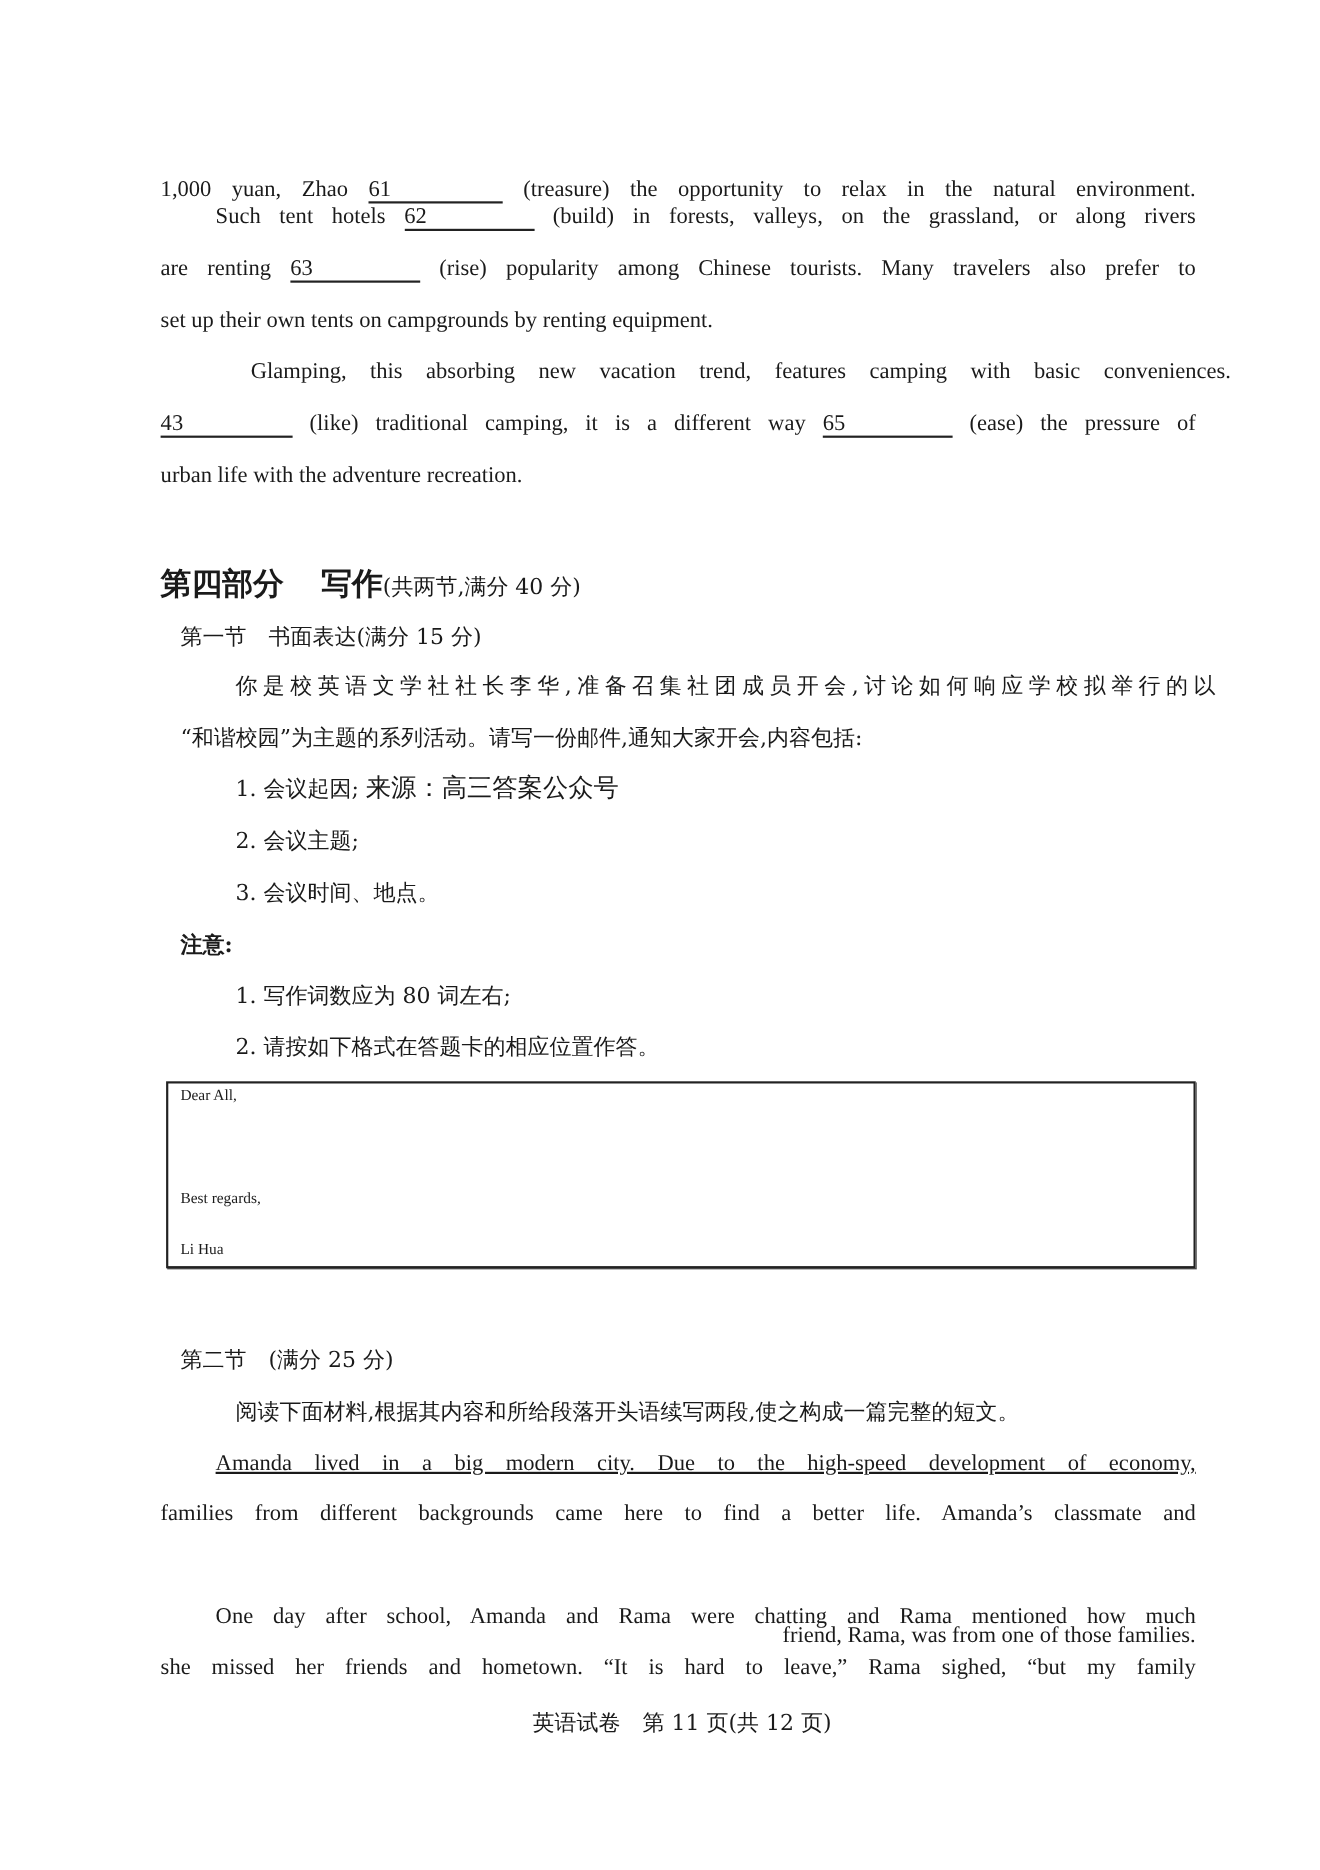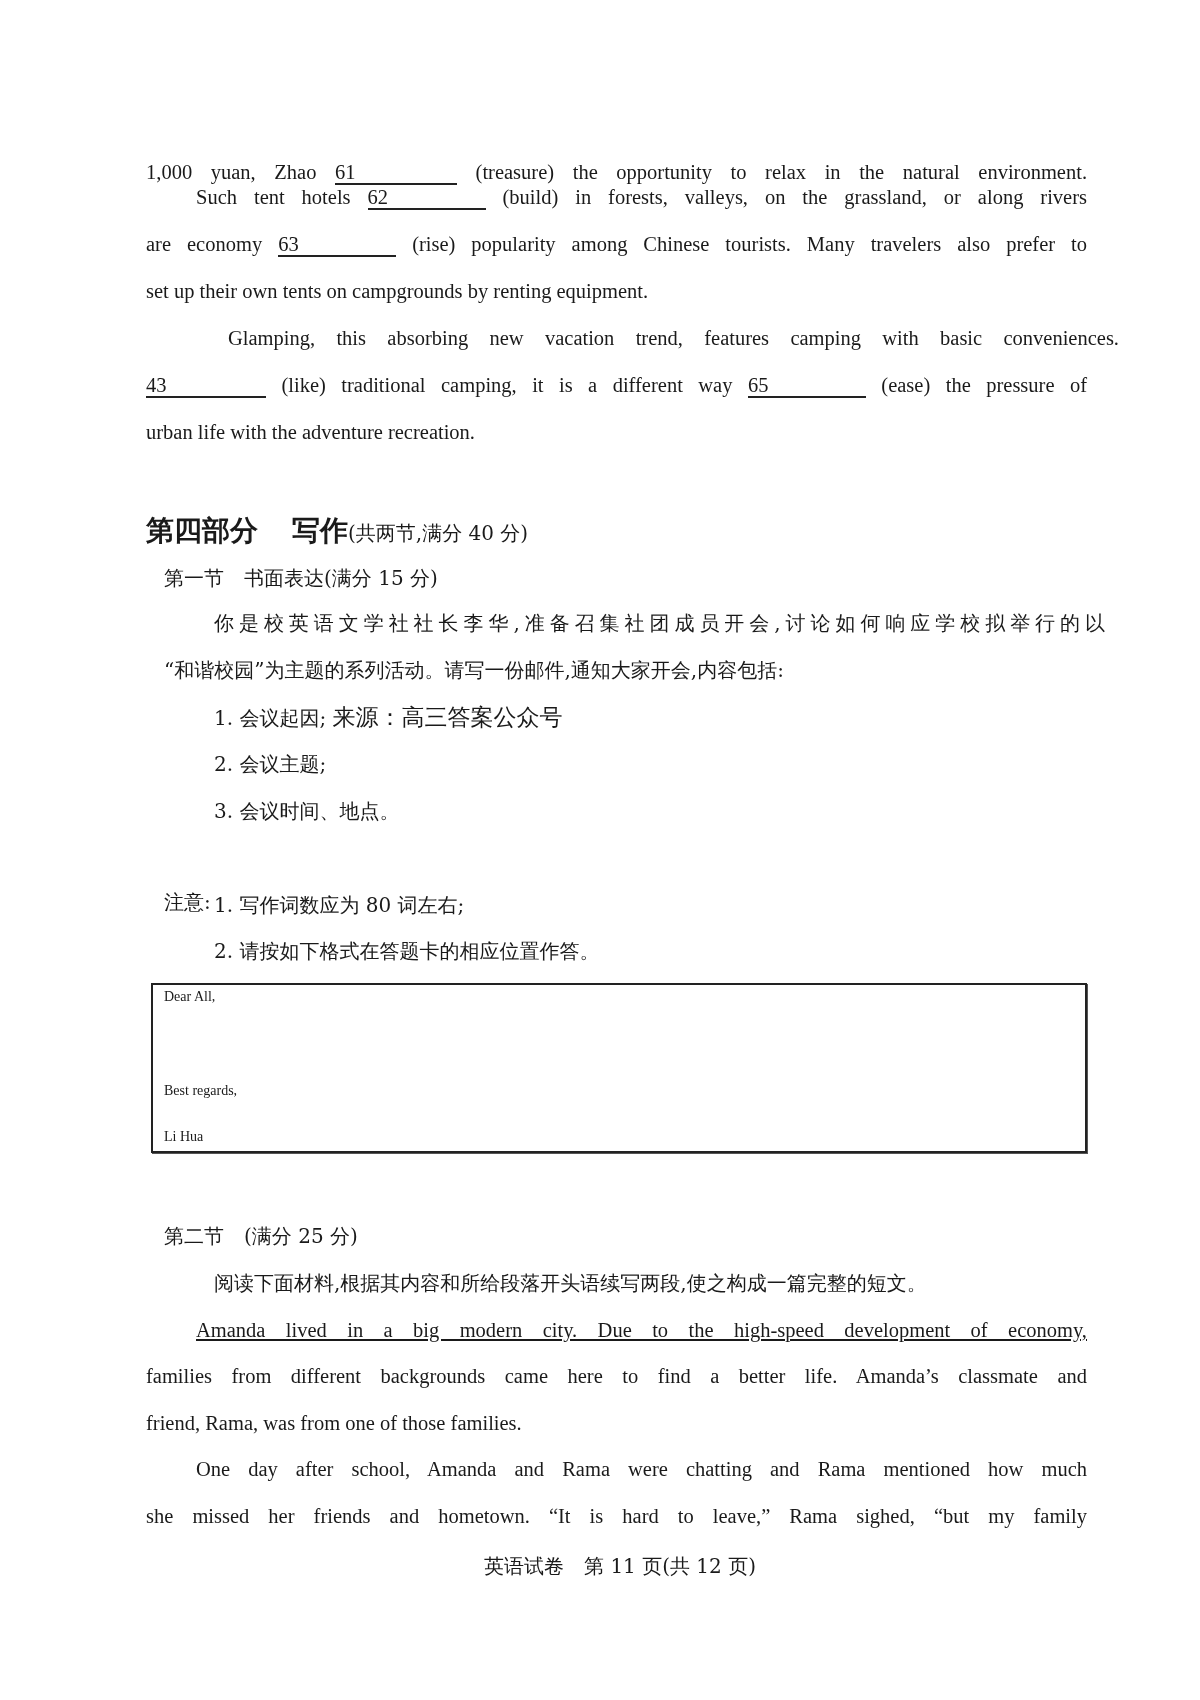--- a/index.html
+++ b/index.html
@@ -33,21 +33,21 @@
   <span>1,000 yuan, Zhao</span>
   <span class="blank b61">61</span>
   <span>(treasure) the opportunity to relax in the natural environment.</span>
 </div>
 <div class="line just indent" style="top:184px;">
   <span>Such tent hotels</span>
   <span class="blank b62">62</span>
   <span>(build) in forests, valleys, on the grassland, or along rivers</span>
 </div>
 <div class="line just" style="top:231px;">
-  <span>are economy</span>
+  <span>are renting</span>
   <span class="blank b63">63</span>
   <span>(rise) popularity among Chinese tourists. Many travelers also prefer to</span>
 </div>
 <div class="line" style="top:278px;">set up their own tents on campgrounds by renting equipment.</div>
 <div class="line just indent" style="top:325px;margin-left:32px;">Glamping, this absorbing new vacation trend, features camping with basic conveniences.</div>
 <div class="line just" style="top:372px;">
   <span class="blank b64">43</span>
   <span>(like) traditional camping, it is a different way</span>
   <span class="blank b65">65</span>
   <span>(ease) the pressure of</span>
@@ -68,38 +68,38 @@
   <span class="cn-src">来源：高三答案公众号</span>
 </div>
 <div class="cn" style="left:196px; top:751px;">
   <span>2.</span>
   <span>会议主题;</span>
 </div>
 <div class="cn" style="left:196px; top:798px;">
   <span>3.</span>
   <span>会议时间、地点。</span>
 </div>
-<div class="cn" style="left:146px; top:889px;">注意:</div>
+<div class="cn" style="left:146px; top:845px;font-weight:bold;">注意:</div>
 <div class="cn" style="left:196px; top:892px;">
   <span>1.</span>
   <span>写作词数应为 80 词左右;</span>
 </div>
 <div class="cn" style="left:196px; top:938px;">
   <span>2.</span>
   <span>请按如下格式在答题卡的相应位置作答。</span>
 </div>
 
 <div class="letter-box">
   <div class="l" style="top:4px;">Dear All,</div>
   <div class="l" style="top:98px;">Best regards,</div>
   <div class="l" style="top:144px;">Li Hua</div>
 </div>
 
 <div class="cn" style="left:146px; top:1223px;">第二节　(满分 25 分)</div>
 <div class="cn" style="left:196px; top:1270px;">阅读下面材料,根据其内容和所给段落开头语续写两段,使之构成一篇完整的短文。</div>
 
 <div class="line just indent" style="top:1317px;text-decoration:underline;">Amanda lived in a big modern city. Due to the high-speed development of economy,</div>
 <div class="line just" style="top:1363px;">families from different backgrounds came here to find a better life. Amanda’s classmate and</div>
-<div class="line" style="top:1410px;">friend, Rama, was from one of those families.</div>
+<div class="line" style="top:1474px;text-align:right;">friend, Rama, was from one of those families.</div>
 <div class="line just indent" style="top:1456px;">One day after school, Amanda and Rama were chatting and Rama mentioned how much</div>
 <div class="line just" style="top:1503px;">she missed her friends and hometown. “It is hard to leave,” Rama sighed, “but my family</div>
 
 <div class="footer">英语试卷　第 11 页(共 12 页)</div>
 
 </body></html>

